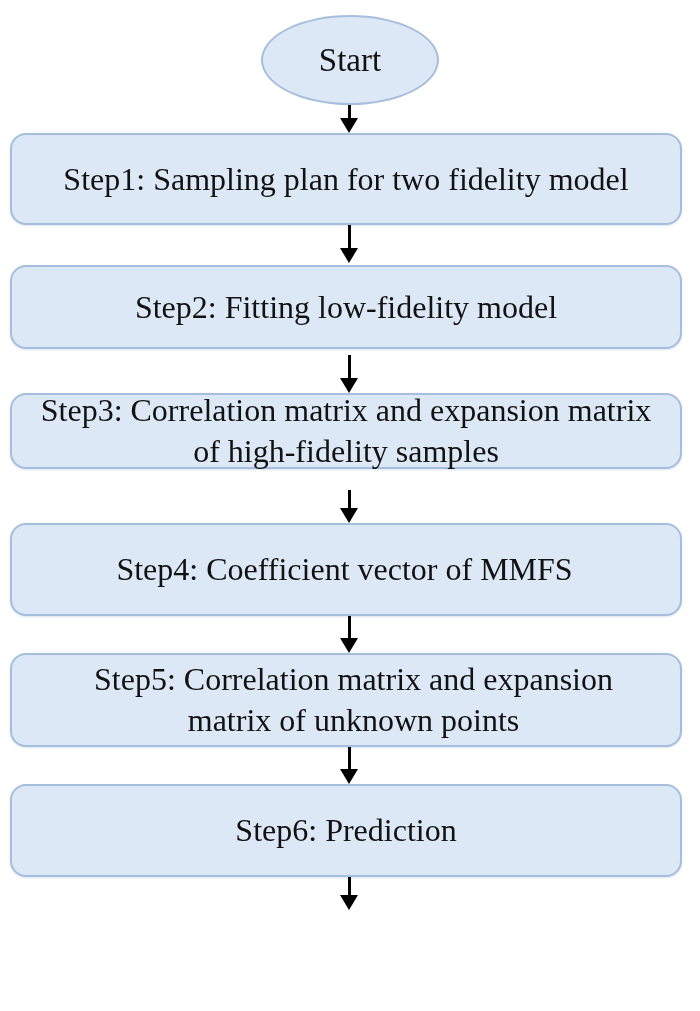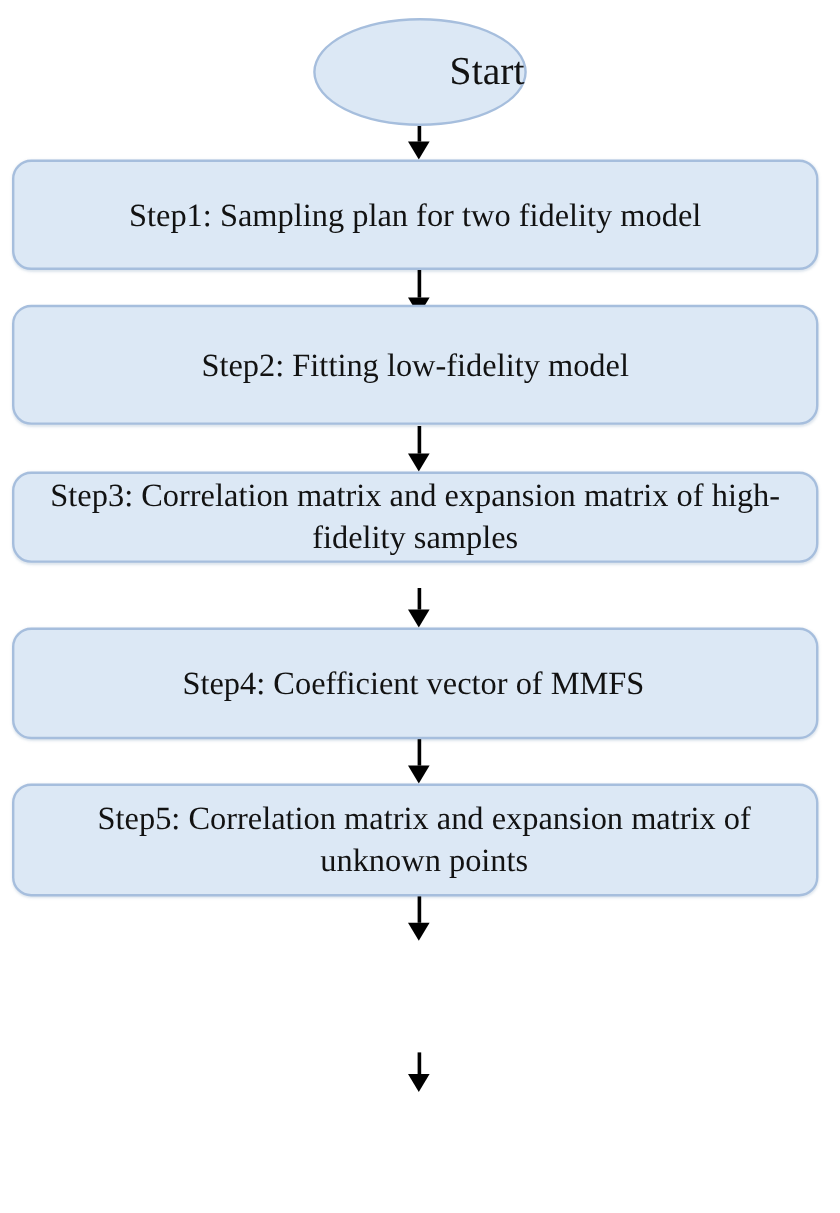--- a/index.html
+++ b/index.html
@@ -27,21 +27,21 @@
     text-align: center;
   }
   .ellipse {
     border-radius: 50%;
     font-size: 33px;
   }
   .process {
     left: 10px;
     width: 672px;
     border-radius: 16px;
-    font-size: 27px;
+    font-size: 32px;
     line-height: 1.28;
     padding: 0 28px;
     box-shadow: 0 1px 2px rgba(120,150,185,0.25);
   }
   .arrow {
     position: absolute;
     left: 340px;
     width: 18px;
     display: flex;
     flex-direction: column;
@@ -58,39 +58,39 @@
     border-left: 9px solid transparent;
     border-right: 9px solid transparent;
     border-top: 15px solid #000000;
   }
 </style>
 </head>
 <body>
 
 <div class="canvas">
 
-  <div class="node ellipse" style="left:261px; top:15px; width:178px; height:90px;justify-content:flex-end;">
+  <div class="node ellipse" style="left:261px; top:15px; width:178px; height:90px;">
     <span>Start</span>
   </div>
 
   <div class="arrow" style="top:105px; height:28px;">
     <div class="shaft"></div>
     <div class="head"></div>
   </div>
 
   <div class="node process" style="top:133px; height:92px;">
     <span>Step1: Sampling plan for two fidelity model</span>
   </div>
 
   <div class="arrow" style="top:225px; height:38px;">
     <div class="shaft"></div>
     <div class="head"></div>
   </div>
 
-  <div class="node process" style="top:254px; height:100px;">
+  <div class="node process" style="top:265px; height:84px;">
     <span>Step2: Fitting low-fidelity model</span>
   </div>
 
   <div class="arrow" style="top:355px; height:38px;">
     <div class="shaft"></div>
     <div class="head"></div>
   </div>
 
   <div class="node process" style="top:393px; height:76px;">
     <span>Step3: Correlation matrix and expansion matrix of high-fidelity samples</span>
@@ -112,20 +112,23 @@
 
   <div class="node process" style="top:653px; height:94px;padding-left:43px;">
     <span>Step5: Correlation matrix and expansion matrix of unknown points</span>
   </div>
 
   <div class="arrow" style="top:747px; height:37px;">
     <div class="shaft"></div>
     <div class="head"></div>
   </div>
 
+  <div class="node process" style="top:784px; height:93px;">
+    <span>Step6: Prediction</span>
+  </div>
 
   <div class="arrow" style="top:877px; height:33px;">
     <div class="shaft"></div>
     <div class="head"></div>
   </div>
 
 
 </div>
 
 </body></html>

